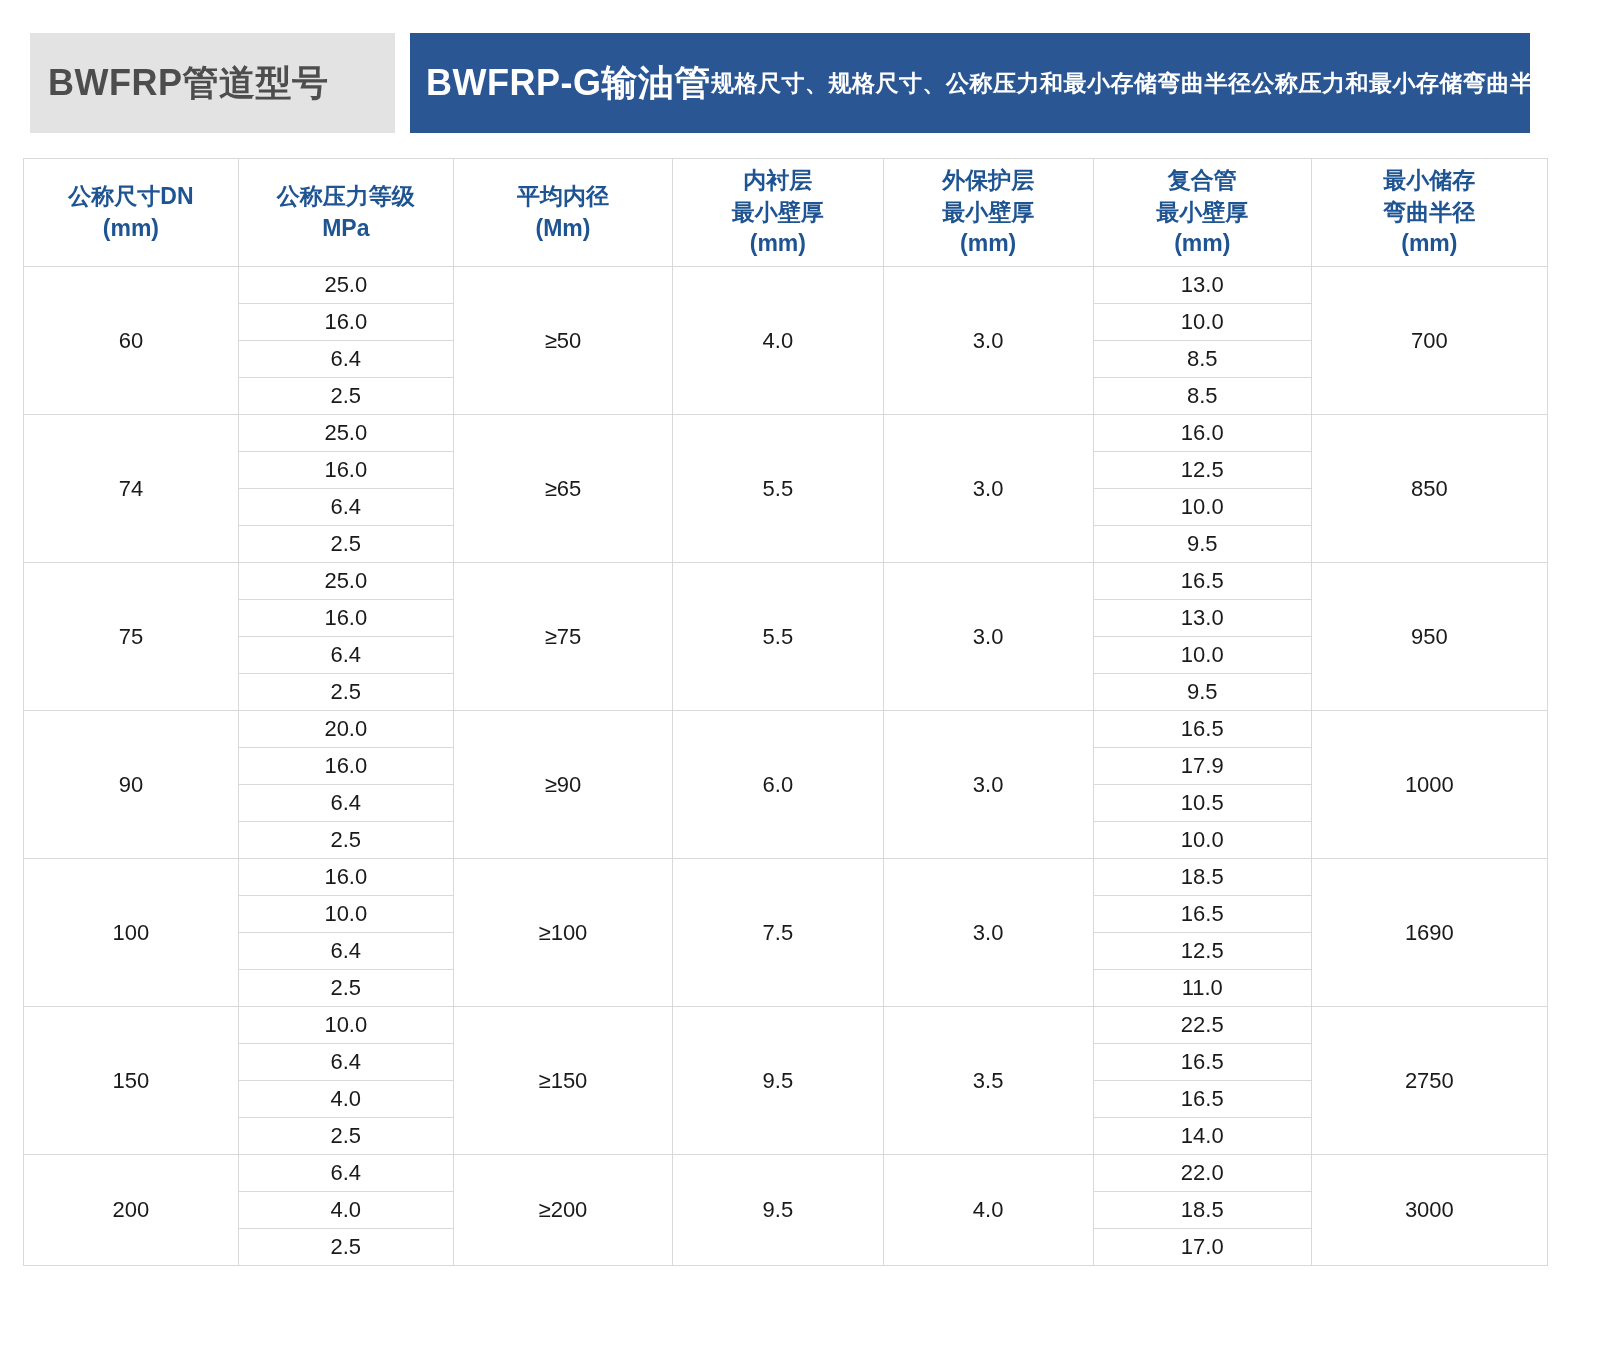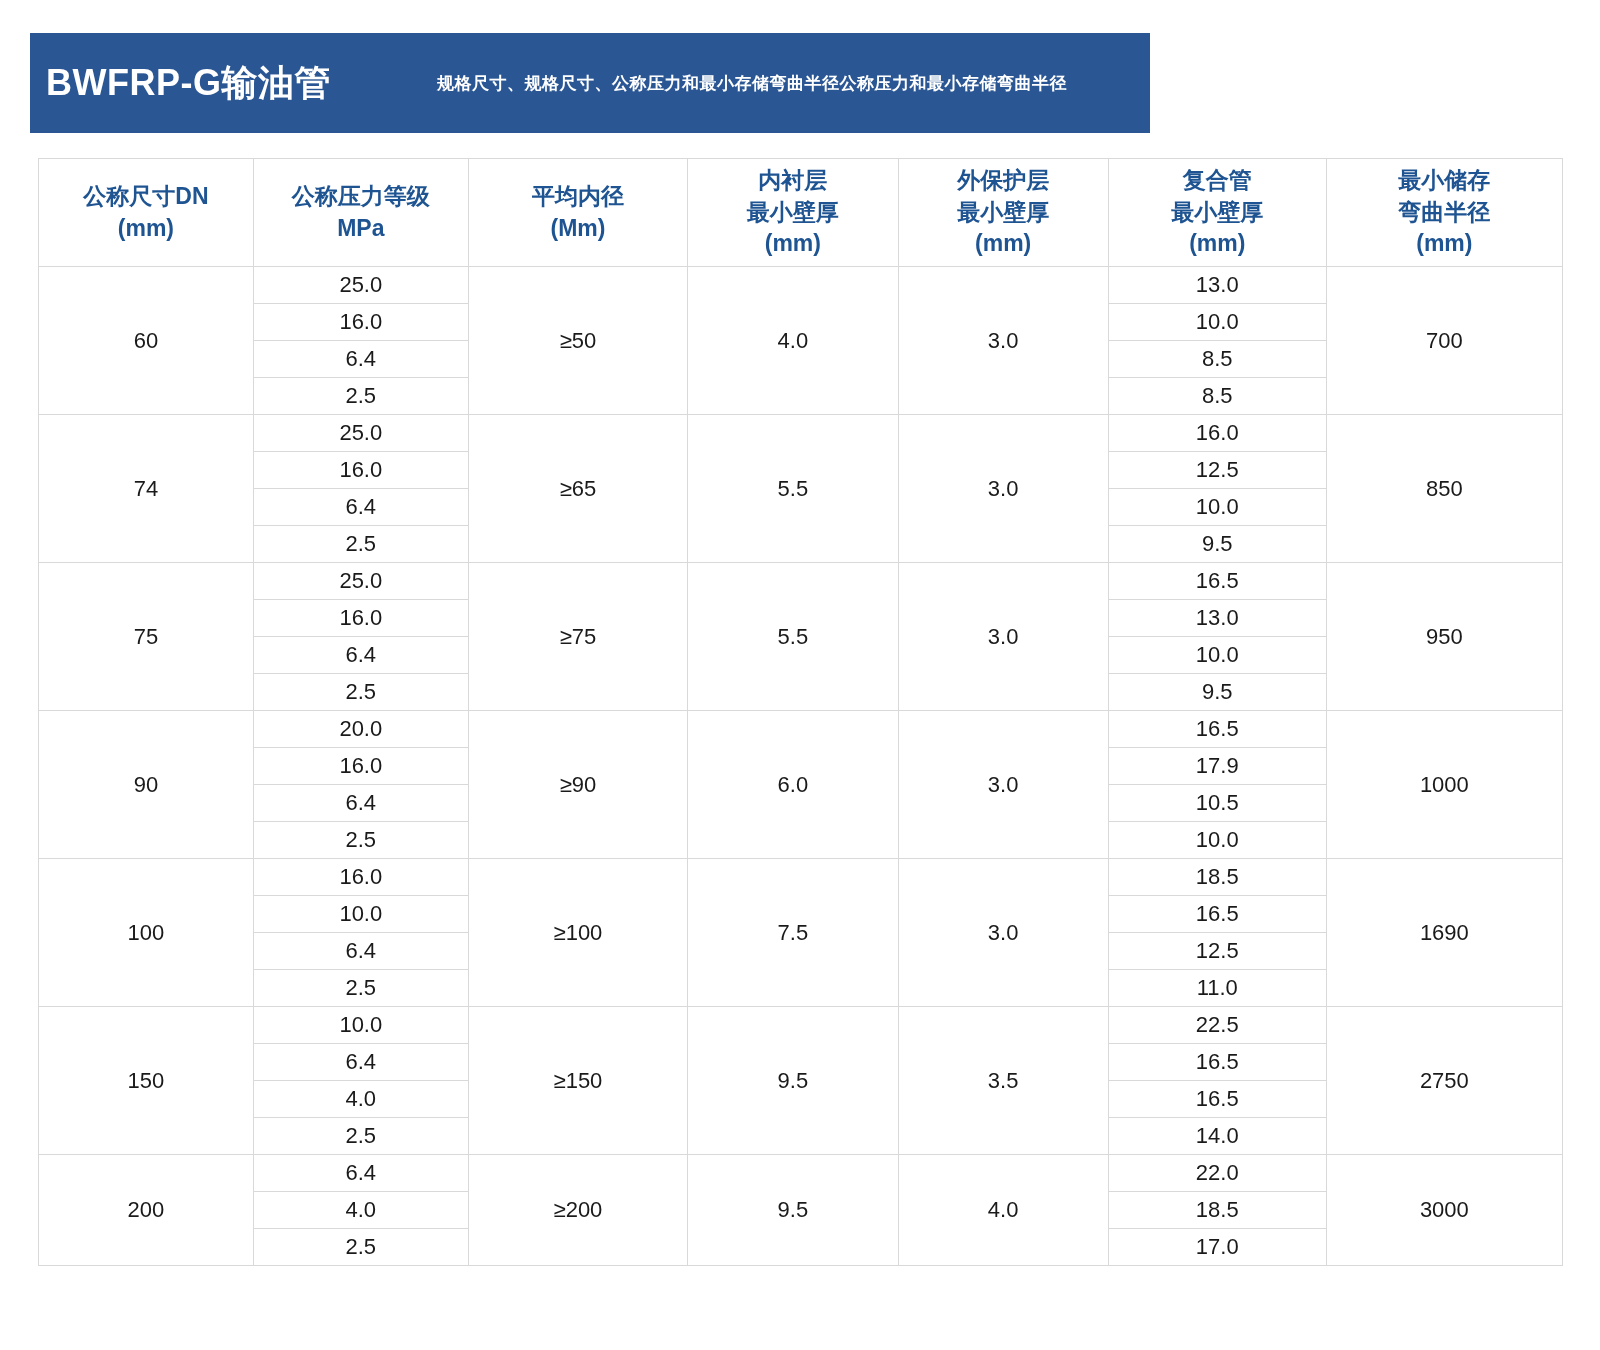--- a/index.html
+++ b/index.html
@@ -42,27 +42,27 @@
     padding:0 83px 0 16px;
     color:#ffffff;
     flex:0 0 auto;
   }
   .bar-right .bar-title{
     font-size:36px; font-weight:bold; letter-spacing:0.5px;
     white-space:nowrap;
   }
   .bar-right .bar-subtitle{
     margin-left:auto;
-    font-size:17px; font-weight:bold;
+    font-size:23px; font-weight:bold;
     white-space:nowrap; letter-spacing:0.5px;
   }
 
   
   .spec-table{
-    position:absolute; top:158px; left:38px;
+    position:absolute; top:158px; left:23px;
     width:1525px;
     border-collapse:collapse;
     table-layout:fixed;
   }
   .spec-table th, .spec-table td{
     border:1px solid var(--border-color);
     text-align:center; vertical-align:middle;
     background:#ffffff;
   }
   .spec-table th{
@@ -78,20 +78,23 @@
     font-size:22px; font-weight:normal;
     padding:0;
   }
 </style>
 </head>
 <body>
 
 <div class="page">
 
   <div class="header-row">
+    <div class="badge-left">
+      <span>BWFRP管道型号</span>
+    </div>
     <div class="bar-right">
       <span class="bar-title">BWFRP-G输油管</span>
       <span class="bar-subtitle">规格尺寸、规格尺寸、公称压力和最小存储弯曲半径公称压力和最小存储弯曲半径</span>
     </div>
   </div>
 
   <table class="spec-table">
     <colgroup>
         <col style="width: 14.1%;">
         <col style="width: 14.1%;">

